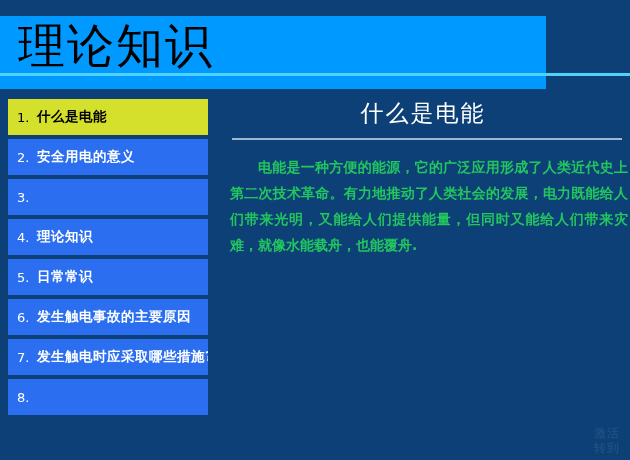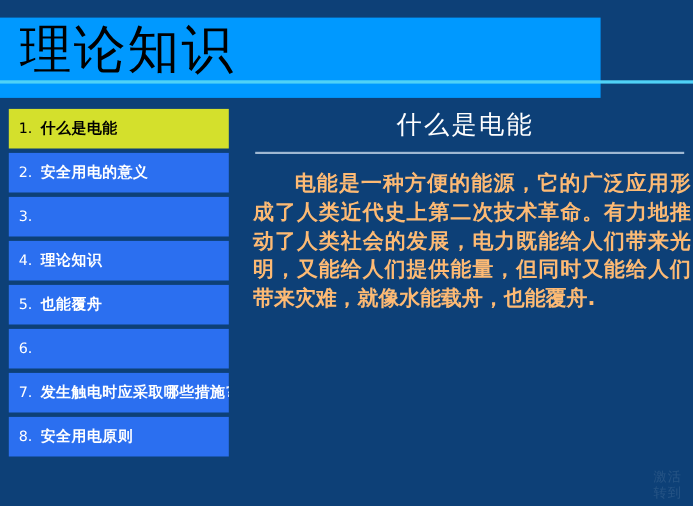--- a/index.html
+++ b/index.html
@@ -126,22 +126,22 @@
     top: 62px;
     width: 390px;
     height: 2px;
     background: #9fb8d2;
   }
   .content-body {
     position: absolute;
     left: 14px;
     top: 78px;
     width: 398px;
-    color: #fdba74;
-    font-size: 19px;
+    color: #22c55e;
+    font-size: 14px;
     line-height: 26px;
     font-weight: bold;
     text-align: justify;
     letter-spacing: 0px;
   }
   .content-body p {
     margin: 0;
     text-indent: 2em;
   }
 
@@ -186,35 +186,35 @@
         <span class="menu-num">3.</span>
       </div>
 
       <div class="menu-item">
         <span class="menu-num">4.</span>
         <span class="menu-label">理论知识</span>
       </div>
 
       <div class="menu-item">
         <span class="menu-num">5.</span>
-        <span class="menu-label">也能覆舟</span>
+        <span class="menu-label">日常常识</span>
       </div>
 
       <div class="menu-item">
         <span class="menu-num">6.</span>
+        <span class="menu-label">发生触电事故的主要原因</span>
       </div>
 
       <div class="menu-item">
         <span class="menu-num">7.</span>
         <span class="menu-label">发生触电时应采取哪些措施?</span>
       </div>
 
       <div class="menu-item">
         <span class="menu-num">8.</span>
-        <span class="menu-label">安全用电原则</span>
       </div>
 
     </div>
 
   </div>
 
   <div class="content">
     <div class="content-title">什么是电能</div>
     <div class="content-rule"></div>
     <div class="content-body">

